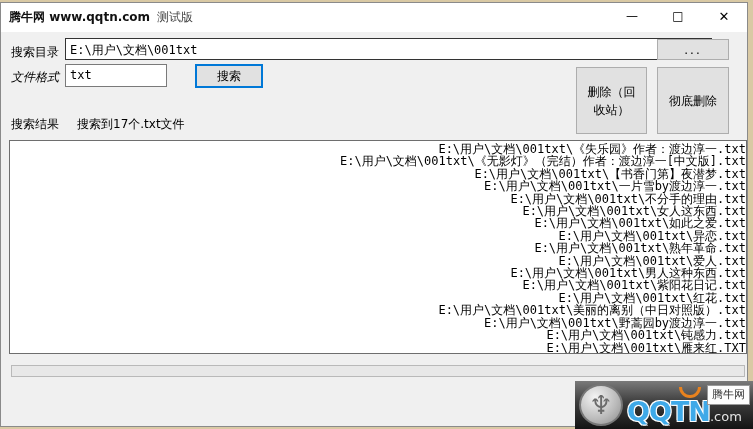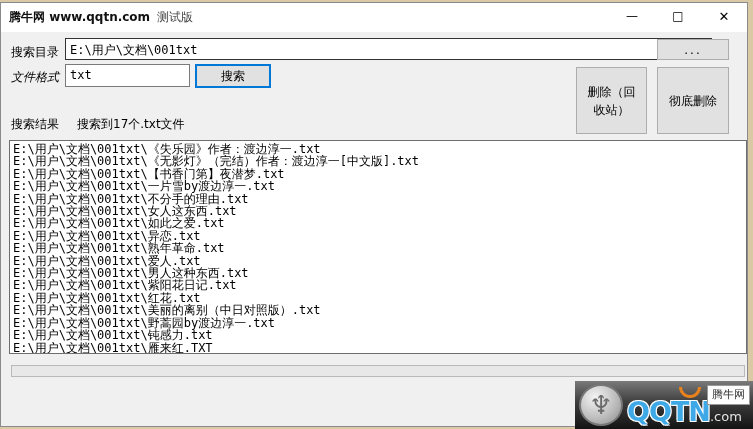--- a/index.html
+++ b/index.html
@@ -30,43 +30,43 @@
   .win-btn .glyph { transform:translateY(-1px); }
   .win-btn-close .glyph { font-size:13px; }
   
   .label { position:absolute; font-size:12px; color:#000; }
   .textbox {
     position:absolute; background:#fff; font-size:12px; color:#000;
     font-family:"DejaVu Sans Mono","Liberation Mono",monospace;
     padding:3px 4px 0 4px; white-space:nowrap; overflow:hidden;
   }
   .tb-dir  { left:64px; top:35px; width:647px; height:22px; border:1px solid #333333; }
-  .tb-fmt  { left:64px; top:61px; width:125px; height:23px; border:1px solid #7a7a7a; }
+  .tb-fmt  { left:64px; top:61px; width:102px; height:23px; border:1px solid #7a7a7a; }
   .btn {
     position:absolute; background:#e1e1e1; border:1px solid #adadad;
     display:flex; align-items:center; justify-content:center; text-align:center;
     font-size:12px; color:#000; cursor:default; line-height:1.5;
   }
   .btn-browse { left:656px; top:36px; width:72px; height:21px; letter-spacing:2px; }
-  .btn-search { left:194px; top:61px; width:76px; height:24px; border:2px solid #0078d7; }
+  .btn-search { left:194px; top:61px; width:68px; height:24px; border:2px solid #0078d7; }
   .btn-del-recycle { left:575px; top:64px; width:71px; height:67px; padding:0 6px; }
   .btn-del-perm    { left:656px; top:64px; width:72px; height:67px; }
   .lbl-dir { left:10px; top:41px; }
   .lbl-fmt { left:10px; top:66px;font-style:italic; }
   .lbl-result  { left:10px; top:113px; }
   .lbl-summary { left:76px; top:113px; }
   
   .listbox {
     position:absolute; left:8px; top:137px; width:738px; height:214px;
     background:#fff; border:1px solid #6e6e6e; overflow:hidden;
     padding:2px 0 0 3px;
   }
   .file-row {
     font-family:"DejaVu Sans Mono","Liberation Mono",monospace;
-    font-size:12px; line-height:12.4px; color:#000; white-space:nowrap;
+    font-size:12px; line-height:12.4px; color:#000; white-space:nowrap;text-align:right;
   }
   
   .progress {
     position:absolute; left:10px; top:362px; width:734px; height:12px;
     background:#e8e8e8; border:1px solid #b9b9b9;
   }
   
   .watermark {
     position:absolute; right:0; bottom:0; width:178px; height:48px;
     background:linear-gradient(180deg,#7a7a7a 0%,#3c3c3c 45%,#141414 100%);

